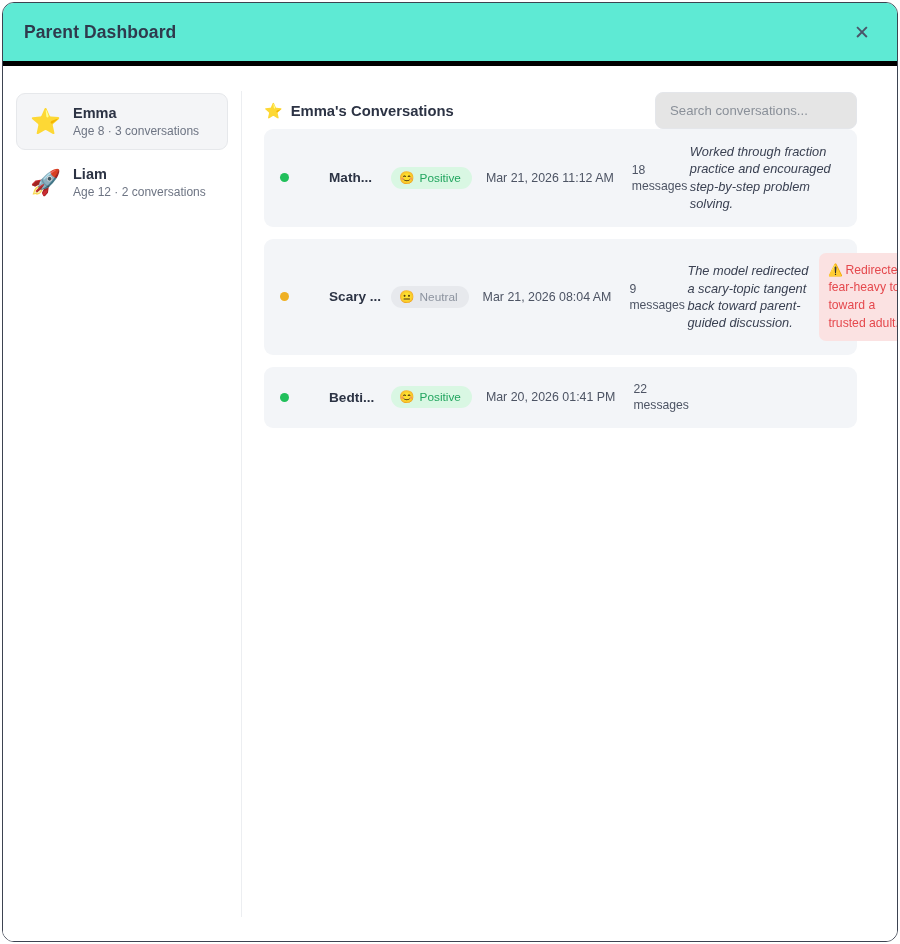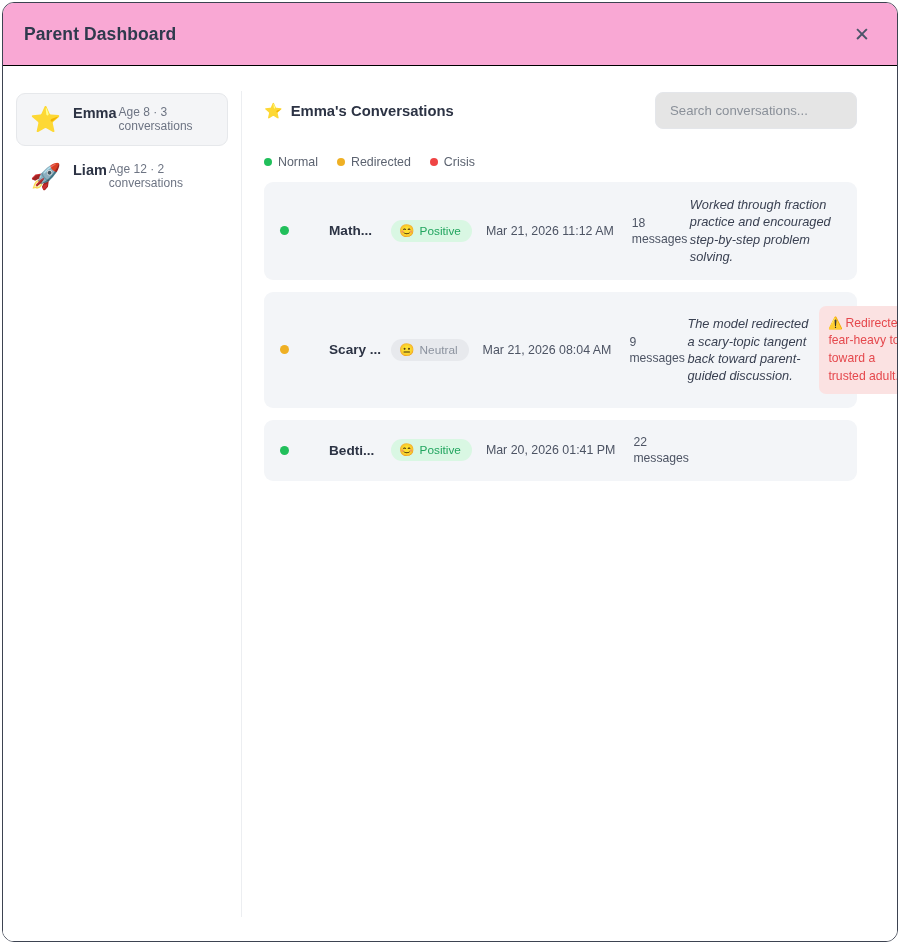--- a/index.html
+++ b/index.html
@@ -29,25 +29,25 @@
     overflow: hidden;
     display: flex;
     flex-direction: column;
   }
 
   
   .titlebar {
     height: 63px;
     min-height: 63px;
     box-sizing: border-box;
-    border-bottom: 1px solid #000000;
+    border-bottom: 5px solid #000000;
     display: flex;
     align-items: center;
     padding: 0 20px 0 21px;
-    background: #f9a8d4;
+    background: #5eead4;
   }
   .title-text {
     font-size: 17.5px;
     font-weight: bold;
     color: #2f3a4d;
     letter-spacing: 0.1px;
     flex: 1;
   }
   .close-btn {
     width: 30px;
@@ -106,20 +106,21 @@
   }
   .child-avatar {
     font-size: 25px;
     line-height: 1;
     width: 30px;
     text-align: center;
     flex: 0 0 auto;
   }
   .child-info {
     display: flex;
+    flex-direction: column;
     gap: 2px;
     min-width: 0;
   }
   .child-name {
     font-size: 14.5px;
     font-weight: bold;
     color: #2c3344;
     line-height: 1.15;
   }
   .child-meta {
@@ -316,34 +317,20 @@
       <div class="main">
 
         <div class="main-header">
           <div class="main-title">
             <span class="main-title-star">⭐</span>
             <span>Emma's Conversations</span>
           </div>
           <input class="search-box" type="text" placeholder="Search conversations..." style="">
         </div>
 
-        <div class="legend">
-          <div class="legend-item">
-            <span class="legend-dot" style="background:#21bf5b"></span>
-            <span>Normal</span>
-          </div>
-          <div class="legend-item">
-            <span class="legend-dot" style="background:#efb024"></span>
-            <span>Redirected</span>
-          </div>
-          <div class="legend-item">
-            <span class="legend-dot" style="background:#ef4444"></span>
-            <span>Crisis</span>
-          </div>
-        </div>
 
         <div class="conv-list">
 
           <div class="conv-row">
             <span class="conv-status-dot" style="background:#21bf5b"></span>
             <span class="conv-topic">Math...</span>
             <span class="sentiment-chip chip-positive">
               <span class="chip-emoji">😊</span>
               <span>Positive</span>
             </span>

